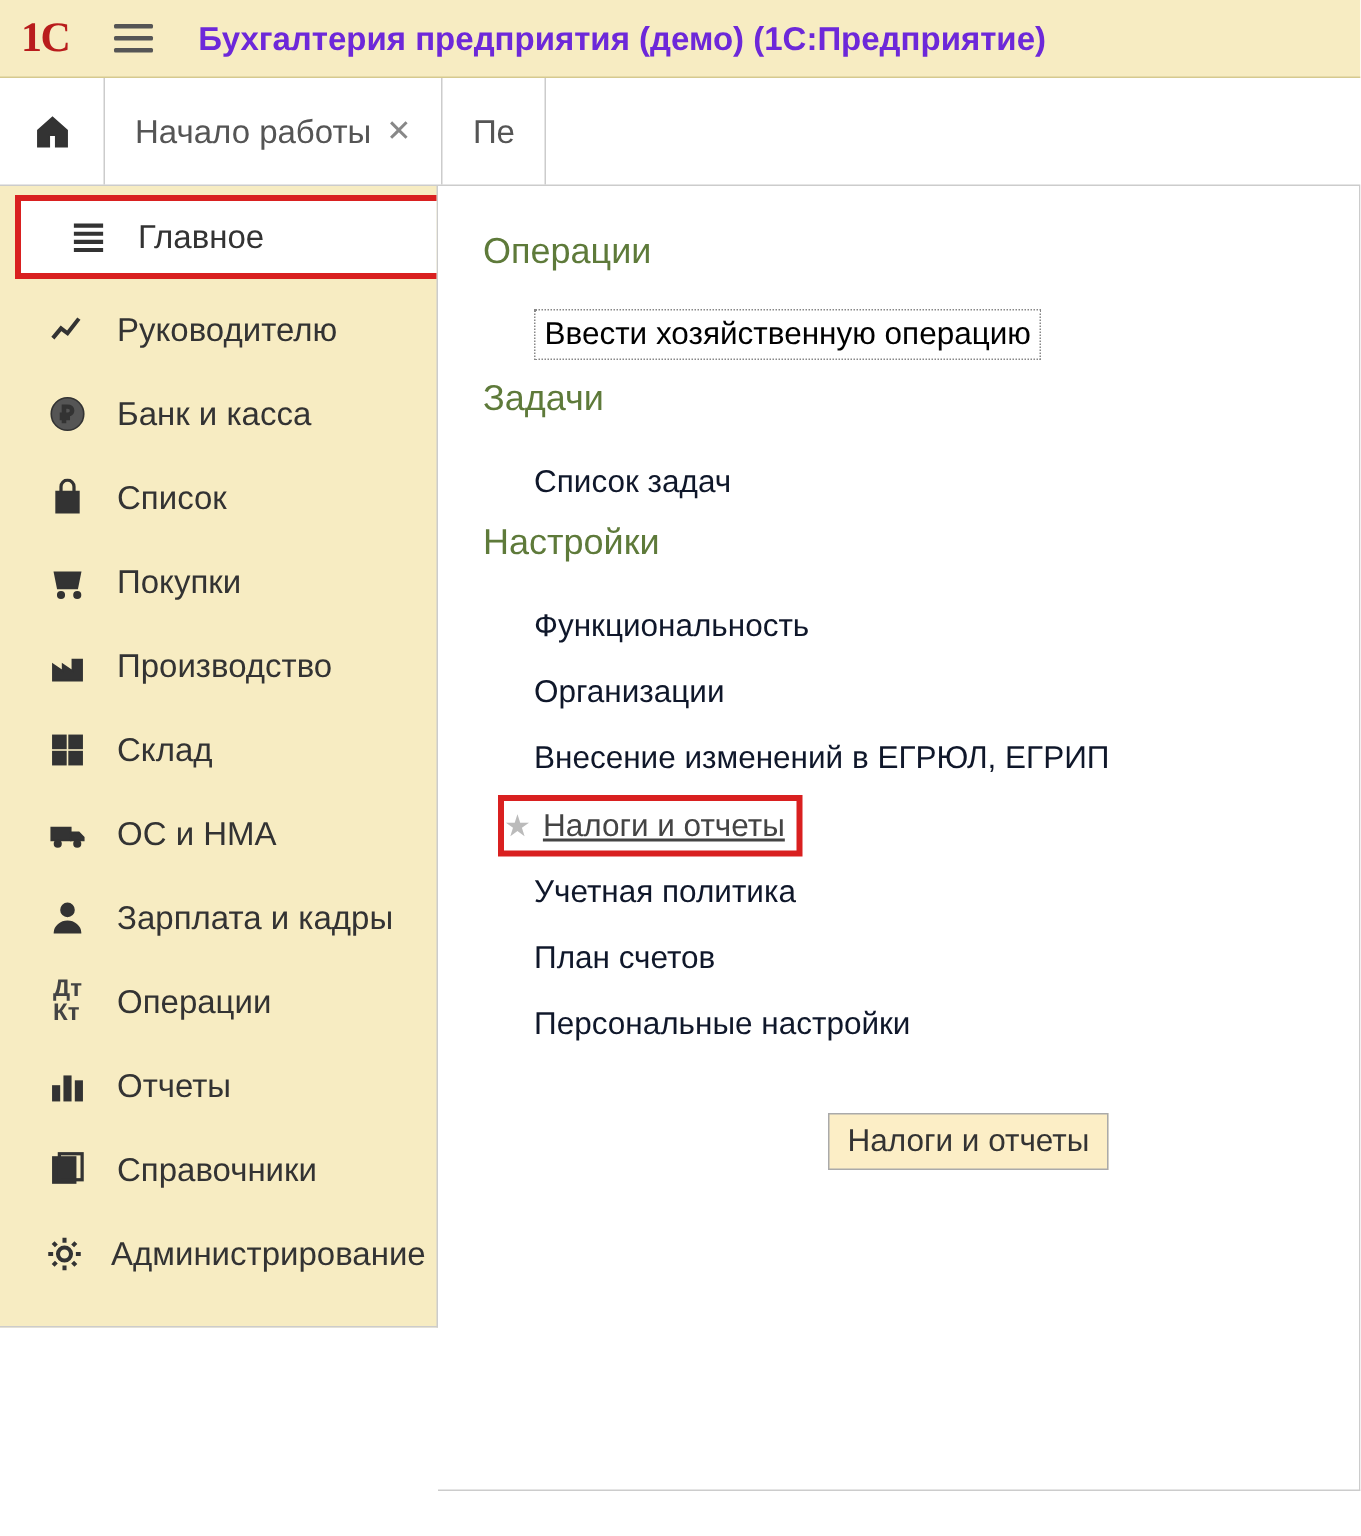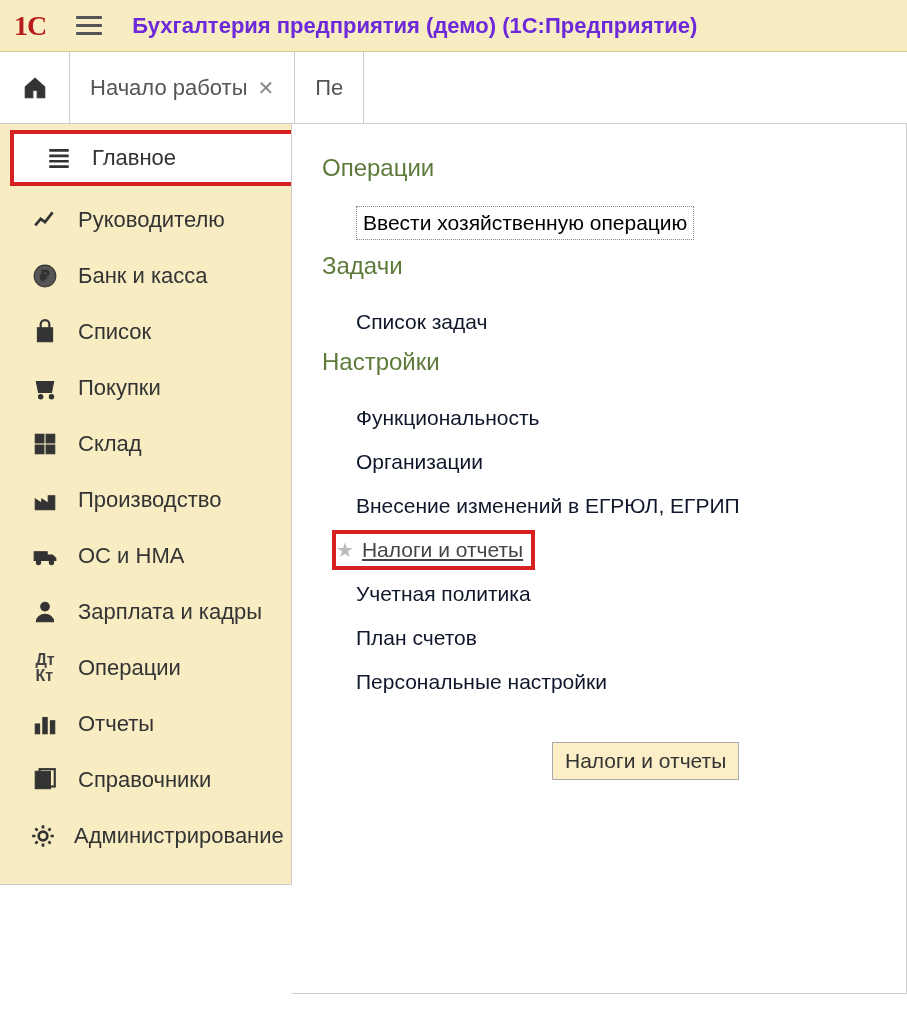--- a/index.html
+++ b/index.html
@@ -208,36 +208,36 @@
             <circle cx="8" cy="20" r="2" fill="#333"></circle>
             <circle cx="18" cy="20" r="2" fill="#333"></circle>
           </svg>
       </span>
       <span>Покупки</span>
     </div>
 
     <div class="nav-item">
       <span class="nav-icon">
         <svg class="ic" viewBox="0 0 24 24">
+            <path d="M3 21V11l6 4V11l6 4V8h6v13z" fill="#333"></path>
+          </svg>
+      </span>
+      <span>Производство</span>
+    </div>
+
+    <div class="nav-item">
+      <span class="nav-icon">
+        <svg class="ic" viewBox="0 0 24 24">
             <rect x="3" y="3" width="8" height="8" fill="#333"></rect>
             <rect x="13" y="3" width="8" height="8" fill="#333"></rect>
             <rect x="3" y="13" width="8" height="8" fill="#333"></rect>
             <rect x="13" y="13" width="8" height="8" fill="#333"></rect>
           </svg>
       </span>
       <span>Склад</span>
-    </div>
-
-    <div class="nav-item">
-      <span class="nav-icon">
-        <svg class="ic" viewBox="0 0 24 24">
-            <path d="M3 21V11l6 4V11l6 4V8h6v13z" fill="#333"></path>
-          </svg>
-      </span>
-      <span>Производство</span>
     </div>
 
     <div class="nav-item">
       <span class="nav-icon">
         <svg class="ic" viewBox="0 0 24 24">
             <path d="M2 8h12v8H2z" fill="#333"></path>
             <path d="M14 11h5l3 3v2h-8z" fill="#333"></path>
             <circle cx="6" cy="18" r="2" fill="#333"></circle>
             <circle cx="18" cy="18" r="2" fill="#333"></circle>
           </svg>

